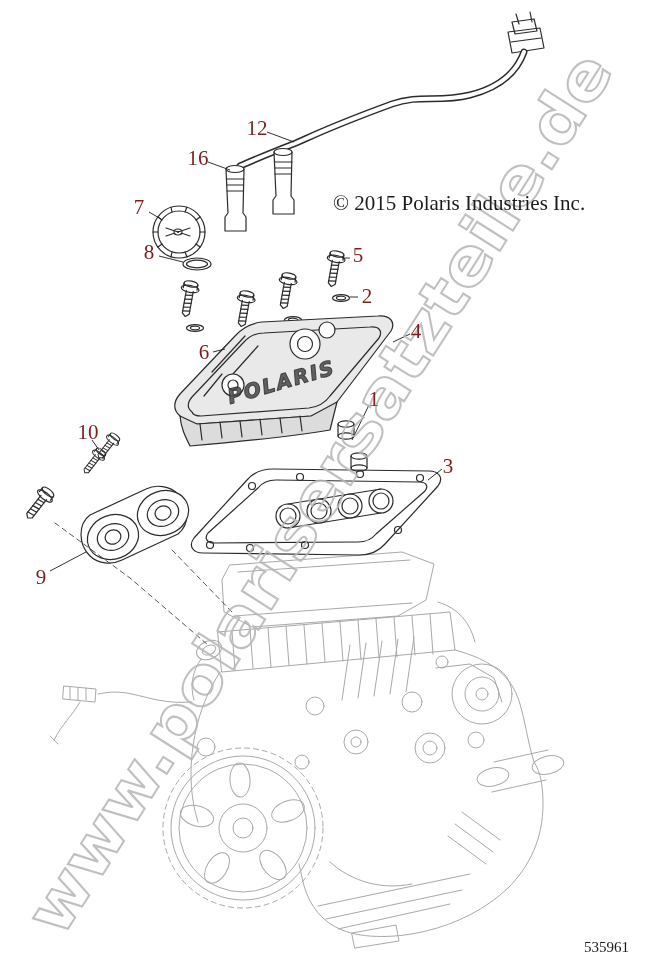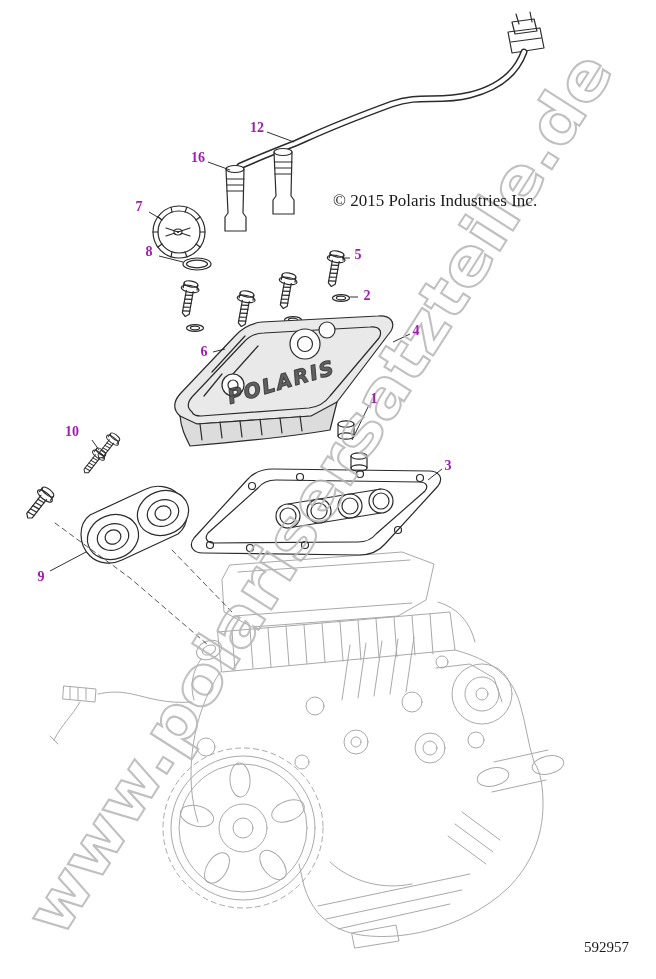--- a/index.html
+++ b/index.html
@@ -22,25 +22,25 @@
   .wm-text {
     fill:none; stroke: var(--watermark, #b6b6b6); stroke-width:2;
     font-family:"DejaVu Sans", sans-serif; font-weight:bold; opacity:0.85;
   }
   .cover-logo {
     fill:#4a4a4a; font-family:"DejaVu Sans", sans-serif;
     font-weight:bold; font-style:italic; font-size:20px; letter-spacing:2px; opacity:0.85;
   }
   .callout {
     position:absolute; transform:translate(-50%,-50%);
-    font-size:14px; color:#a21caf; line-height:1;font-weight:bold;
+    font-size:21px; color:#7f1d1d; line-height:1;
   }
   .copyright {
     position:absolute; left:333px; top:191px;
-    font-size:17px; color:#1b1b1b;
+    font-size:21px; color:#1b1b1b;
   }
   .partnum {
     position:absolute; left:584px; top:939px;
     font-size:15px; color:#1b1b1b;
   }
 </style>
 </head>
 <body>
 
 <div class="page">
@@ -271,20 +271,20 @@
 
   <div class="callout" style="left:374px; top:399px;">1</div>
   <div class="callout" style="left:367px; top:296px;">2</div>
   <div class="callout" style="left:448px; top:466px;">3</div>
   <div class="callout" style="left:416px; top:331px;">4</div>
   <div class="callout" style="left:358px; top:255px;">5</div>
   <div class="callout" style="left:204px; top:352px;">6</div>
   <div class="callout" style="left:139px; top:207px;">7</div>
   <div class="callout" style="left:149px; top:252px;">8</div>
   <div class="callout" style="left:41px;  top:577px;">9</div>
-  <div class="callout" style="left:72px;  top:432px;">10</div>
+  <div class="callout" style="left:88px;  top:432px;">10</div>
   <div class="callout" style="left:198px; top:158px;">16</div>
   <div class="callout" style="left:257px; top:128px;">12</div>
 
   <div class="copyright">© 2015 Polaris Industries Inc.</div>
-  <div class="partnum">592957</div>
+  <div class="partnum">535961</div>
 
 </div>
 
 </body></html>

